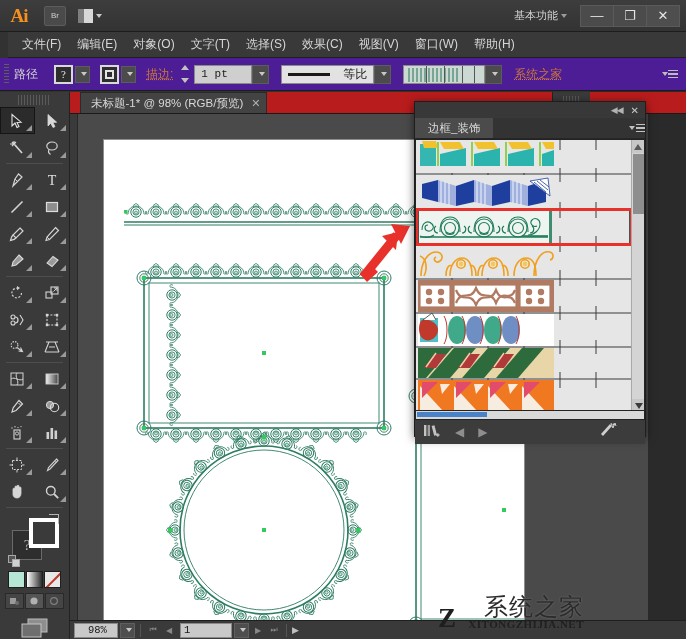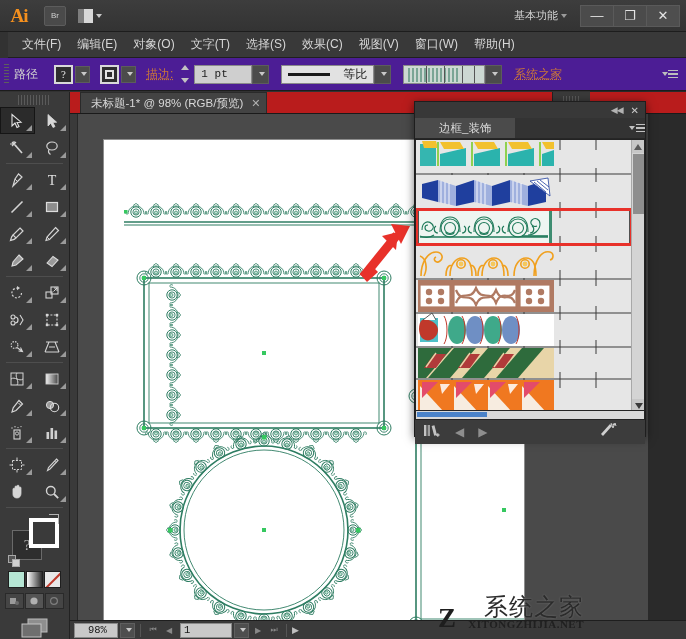--- a/index.html
+++ b/index.html
@@ -209,21 +209,21 @@
     justify-content: flex-end; padding-right: 6px; gap: 8px;
   }
   .fp-collapse { color: #b2b2b2; font-size: 9px; letter-spacing: -1px; }
   .fp-close { color: #c9c9c9; font-size: 10px; }
   .fp-tabrow {
     height: 21px; background: #333; display: flex; align-items: stretch;
     border-bottom: 1px solid #262626;
   }
   .fp-tab {
     background: #4b4b4b; color: #dcdcdc; font-size: 11.5px;
-    display: flex; align-items: center; padding: 0 24px;
+    display: flex; align-items: center; padding: 0 13px;
   }
   .fp-tabfill { flex: 1; background: #333; }
   .fp-menu { width: 20px; display: flex; align-items: center; justify-content: center; gap:1px; }
   .fp-menu .bars { display: flex; flex-direction: column; gap: 2px; }
   .fp-menu .bars i { display: block; width: 9px; height: 1.5px; background: #c0c0c0; }
   .fp-body {
     position: relative; height: 272px; background: #e6e6e6; overflow: hidden;
     margin: 0 0 0 0; border: 1px solid #232323;
   }
   .sym-scroll { position: absolute; right: 0; top: 0; width: 13px; height: 272px; background: #d4d4d4;

